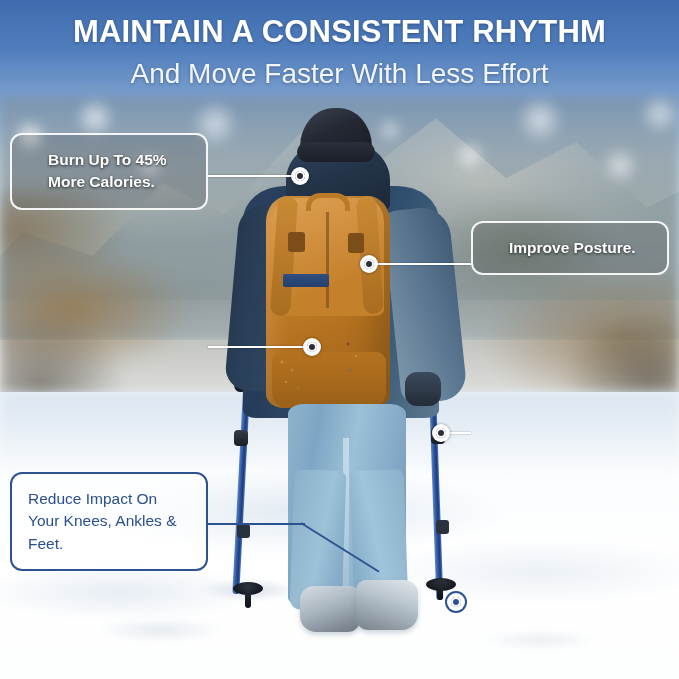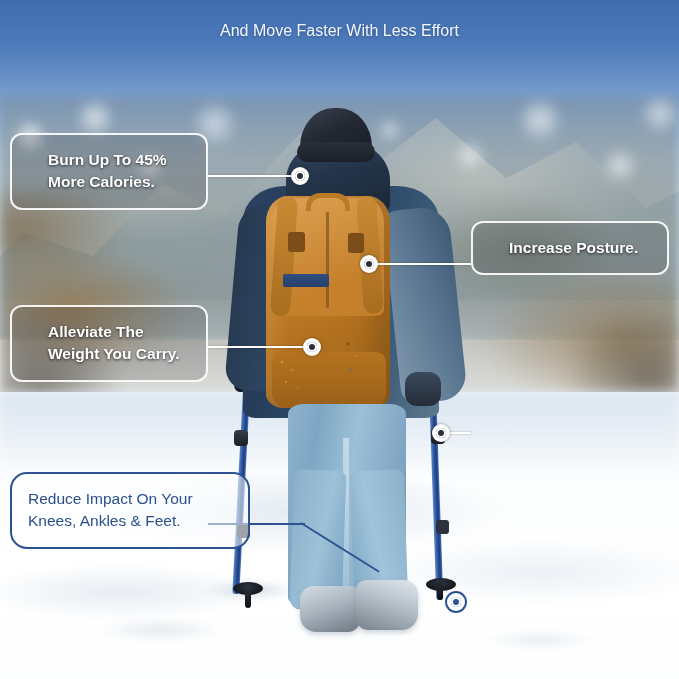--- a/index.html
+++ b/index.html
@@ -267,21 +267,21 @@
     display:flex; flex-direction:column; align-items:center; justify-content:flex-start;
     padding-top:14px;
   }
   .title {
     font-size:31px; font-weight:bold; color:#ffffff; letter-spacing:.2px;
     text-shadow:0 1px 3px rgba(20,40,80,.45);
     white-space:nowrap;
   }
   .subtitle {
     margin-top:8px;
-    font-size:16px; font-weight:normal; color:#f2f6fb;
+    font-size:28px; font-weight:normal; color:#f2f6fb;
     text-shadow:0 1px 3px rgba(20,40,80,.4);
     white-space:nowrap;
   }
 
   
   .callout {
     position:absolute; z-index:8;
     border-radius:12px;
     padding:14px 16px;
     line-height:1.45;
@@ -298,21 +298,21 @@
   }
   .callout.light {
     border:2px solid #2c5291;
     color:#2a4f8c;
     font-weight:normal;
     background:rgba(255,255,255,.55);
   }
 
   #co-calories { left:10px;  top:133px; width:198px; }
   #co-weight   { left:10px;  top:305px; width:198px; }
-  #co-knees    { left:10px;  top:472px; width:240px;border-radius:17px; }
+  #co-knees    { left:10px;  top:472px; width:198px; }
   #co-posture  { left:471px; top:221px; width:198px; }
   #co-traction { left:471px; top:392px; width:198px; }
 
   
   .conn { position:absolute; z-index:7; }
   .line-w { background:#ffffff; box-shadow:0 0 2px rgba(0,0,0,.35); }
   .line-b { background:#2c5291; }
 
   .h-line { height:2px; }
 
@@ -387,20 +387,21 @@
     <div class="pole-lock lock-r"></div>
     <div class="pole-lock2 lock2-l"></div>
     <div class="pole-lock2 lock2-r"></div>
     <div class="basket basket-l"></div>
     <div class="basket basket-r"></div>
     <div class="pole-tip tip-l"></div>
     <div class="pole-tip tip-r"></div>
   </div>
 
   <div class="header">
+    <div class="title">MAINTAIN A CONSISTENT RHYTHM</div>
     <div class="subtitle">And Move Faster With Less Effort</div>
   </div>
 
   <div class="conn line-w h-line" style="left:208px; top:175px; width:92px;"></div>
   <div class="target w" style="left:291px; top:167px;"></div>
 
   <div class="conn line-w h-line" style="left:208px; top:346px; width:104px;"></div>
   <div class="target w" style="left:303px; top:338px;"></div>
 
   <div class="conn line-w h-line" style="left:377px; top:263px; width:94px;"></div>
@@ -410,26 +411,23 @@
   <div class="target w" style="left:432px; top:424px;"></div>
 
   <div class="conn line-b h-line" style="left:208px; top:523px; width:97px;"></div>
   <div class="conn line-b" style="left:300px; top:523px; width:2px; height:92px; transform-origin:top center; transform:rotate(-58deg);"></div>
   <div class="target b" style="left:447px; top:593px;"></div>
 
   <div class="callout dark" id="co-calories">
     <span>Burn Up To 45% More Calories.</span>
   </div>
 
-  <div class="callout dark" id="co-weight">
-    <span>Alleviate The Weight You Carry.</span>
-  </div>
 
   <div class="callout light" id="co-knees">
     <span>Reduce Impact On Your Knees, Ankles &amp; Feet.</span>
   </div>
 
   <div class="callout dark" id="co-posture">
-    <span>Increase Posture.</span>
+    <span>Improve Posture.</span>
   </div>
 
 
 </div>
 
 </body></html>

